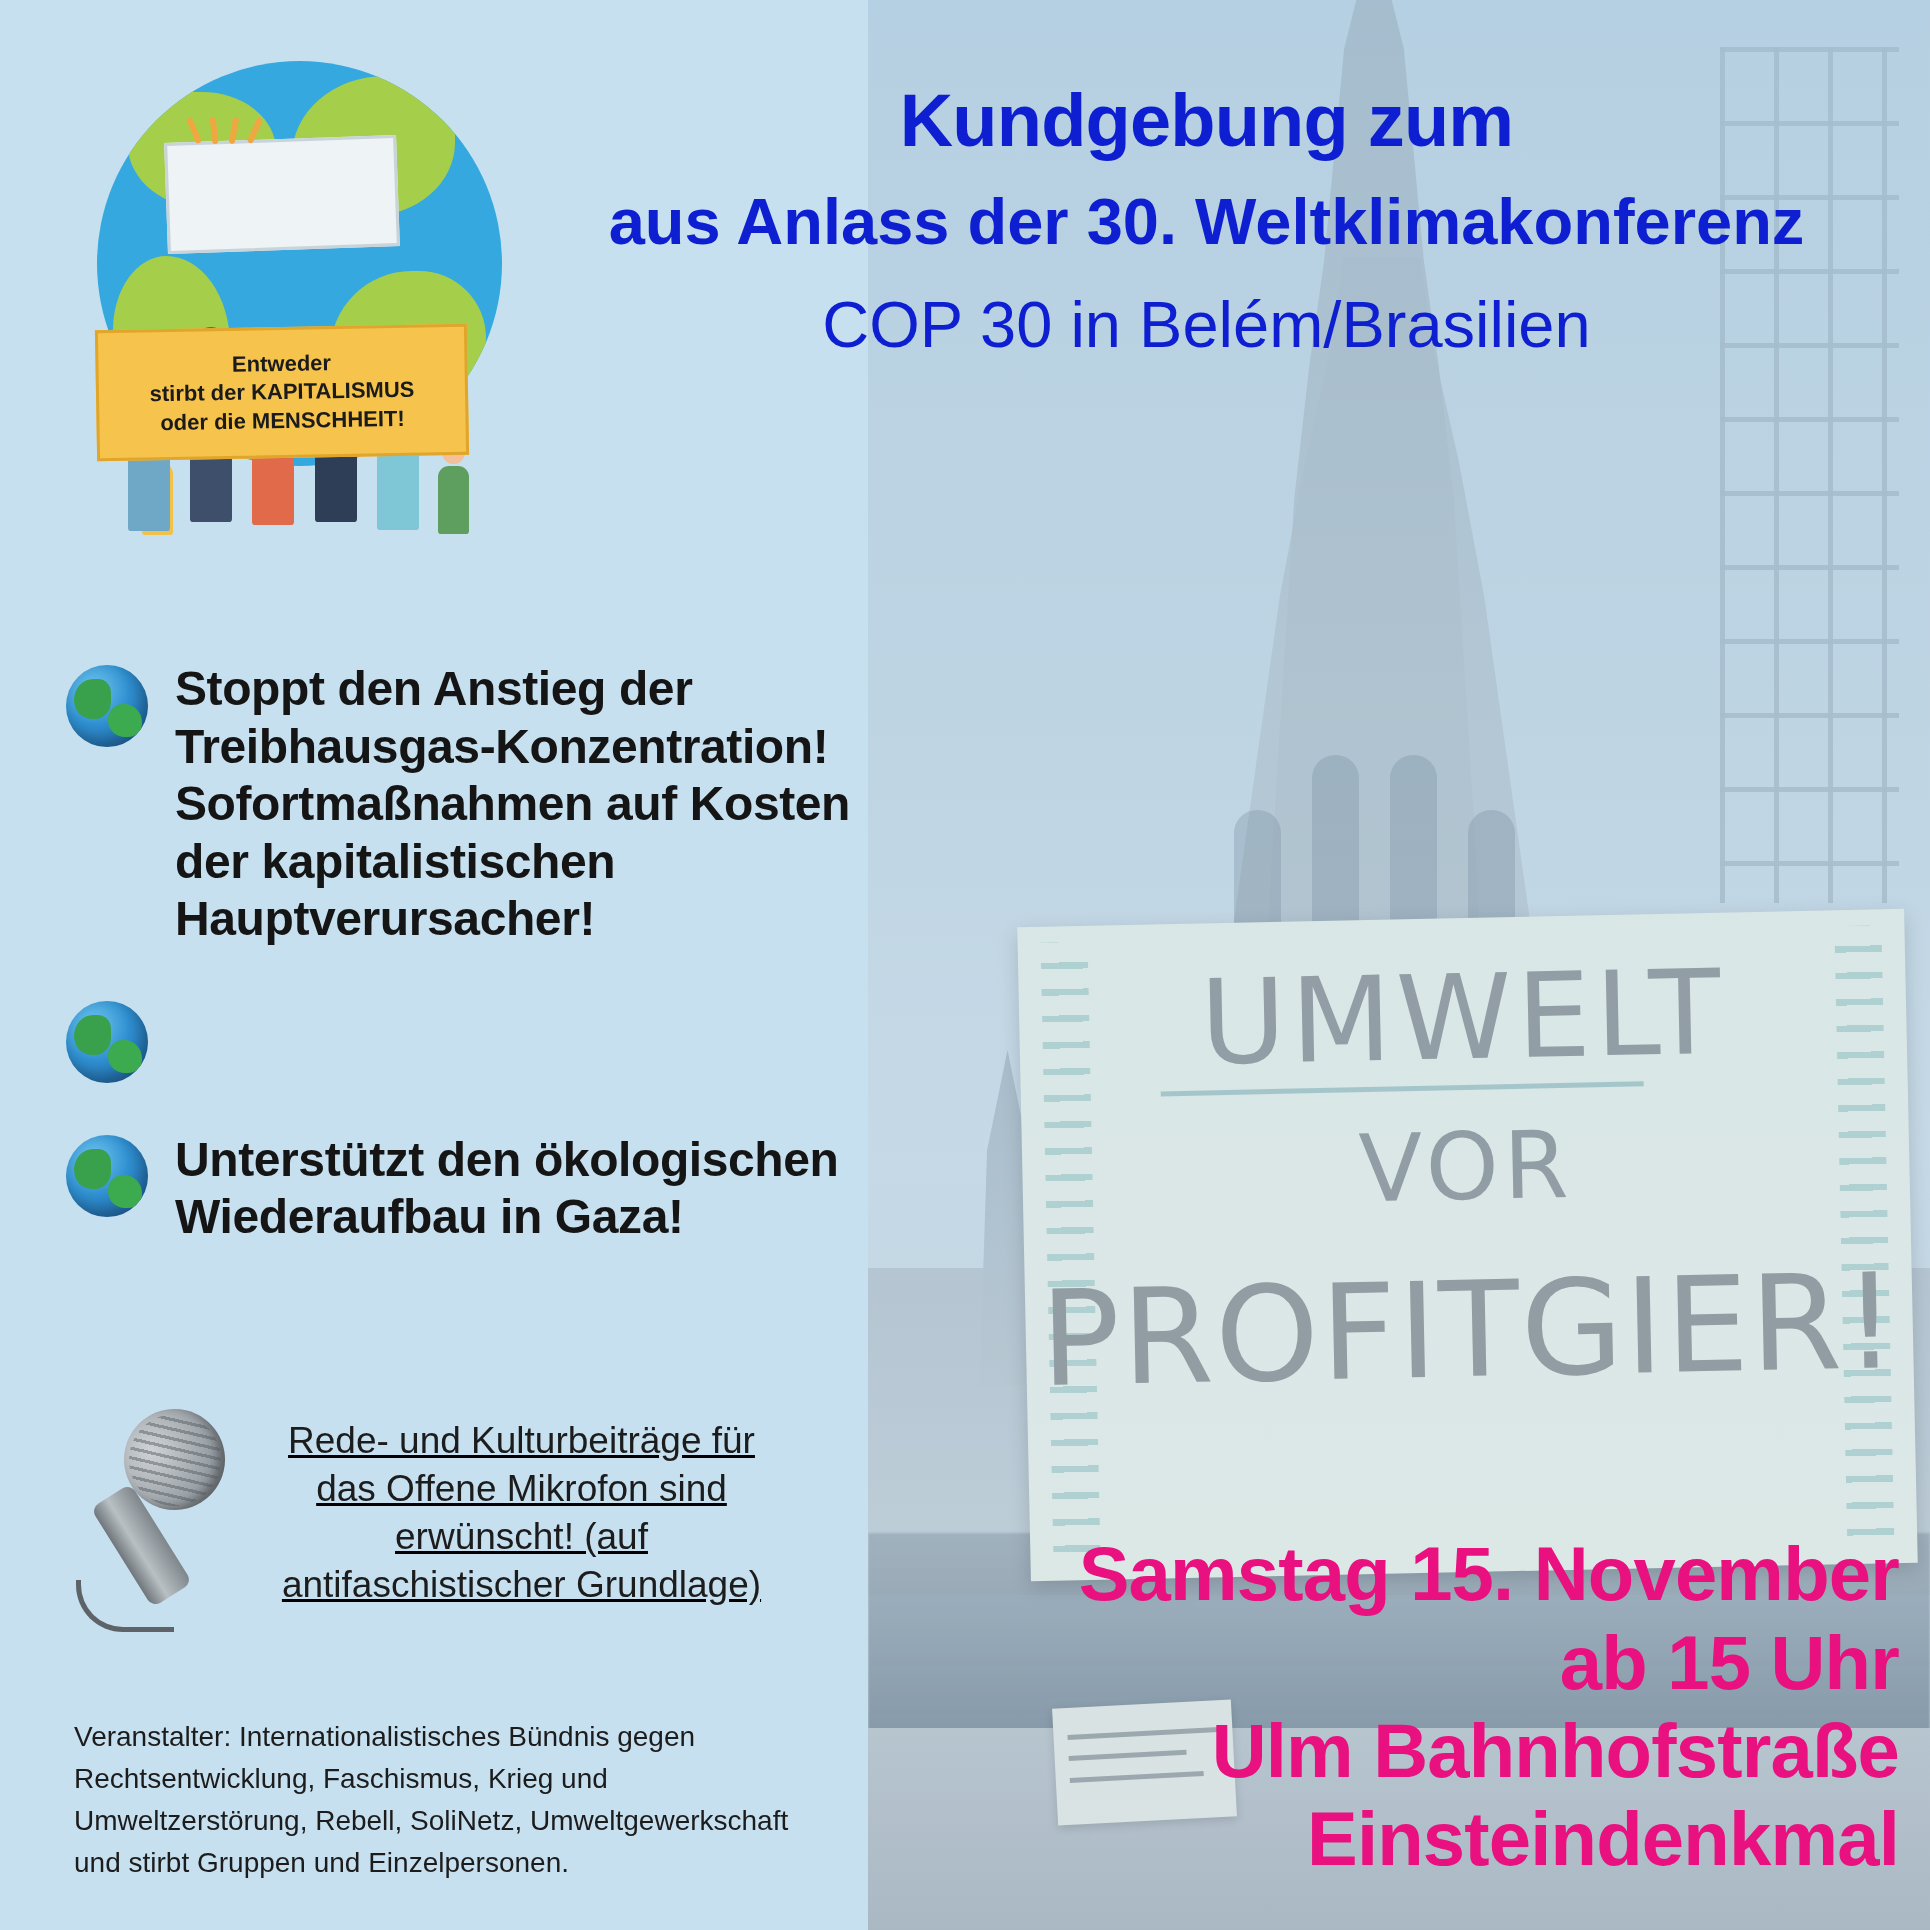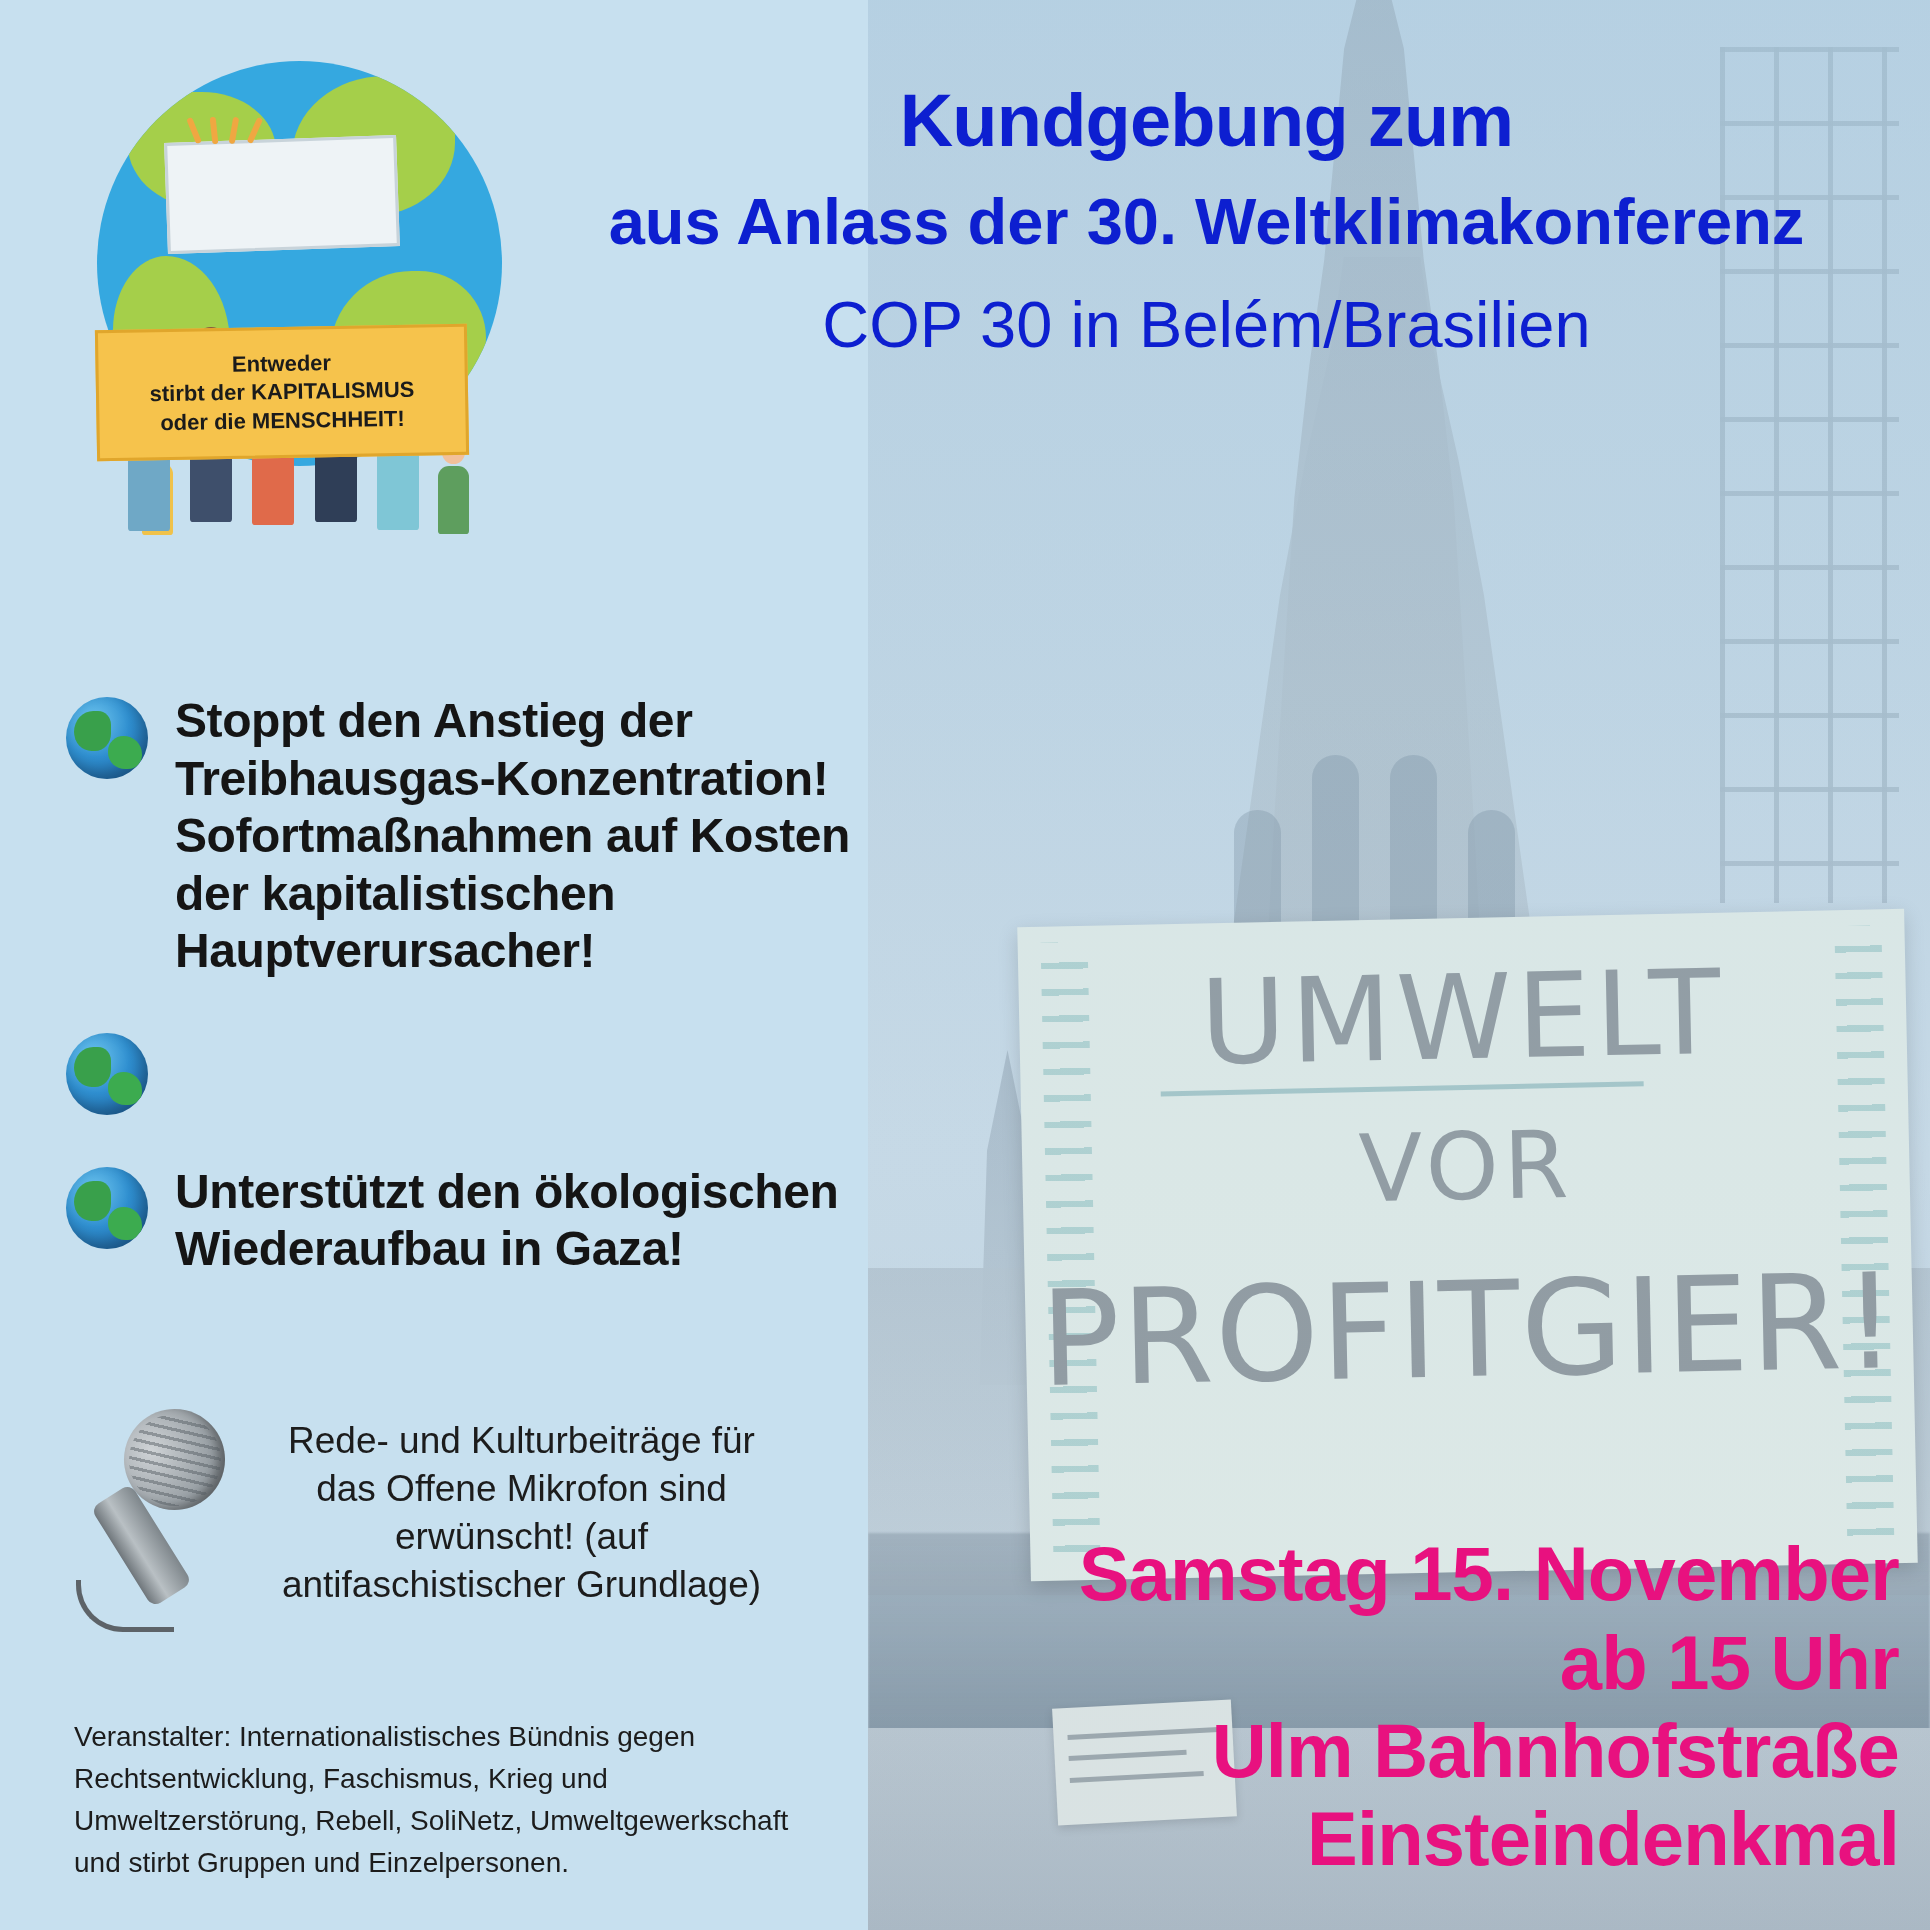--- a/index.html
+++ b/index.html
@@ -363,21 +363,21 @@
     color: #1b1b1b;
     font-size: 22px;
     line-height: 1.28;
     padding: 0 7.8px;
   }
 
   
   .demands {
     position: absolute;
     left: 66px;
-    top: 692px;
+    top: 660px;
     width: 786px;
   }
   .demand {
     display: flex;
     align-items: flex-start;
     margin-bottom: 48px;
   }
   .globe-bullet {
     flex: 0 0 auto;
     width: 82px;
@@ -416,20 +416,21 @@
   }
 
   
   .mic-block {
     position: absolute;
     left: 70px;
     top: 1401px;
     width: 786px;
     display: flex;
     align-items: flex-start;
+    text-decoration: underline;
   }
   .mic {
     position: relative;
     flex: 0 0 auto;
     width: 210px;
     height: 233px;
   }
   .mic .head {
     position: absolute;
     left: 54px; top: 7.8px;

